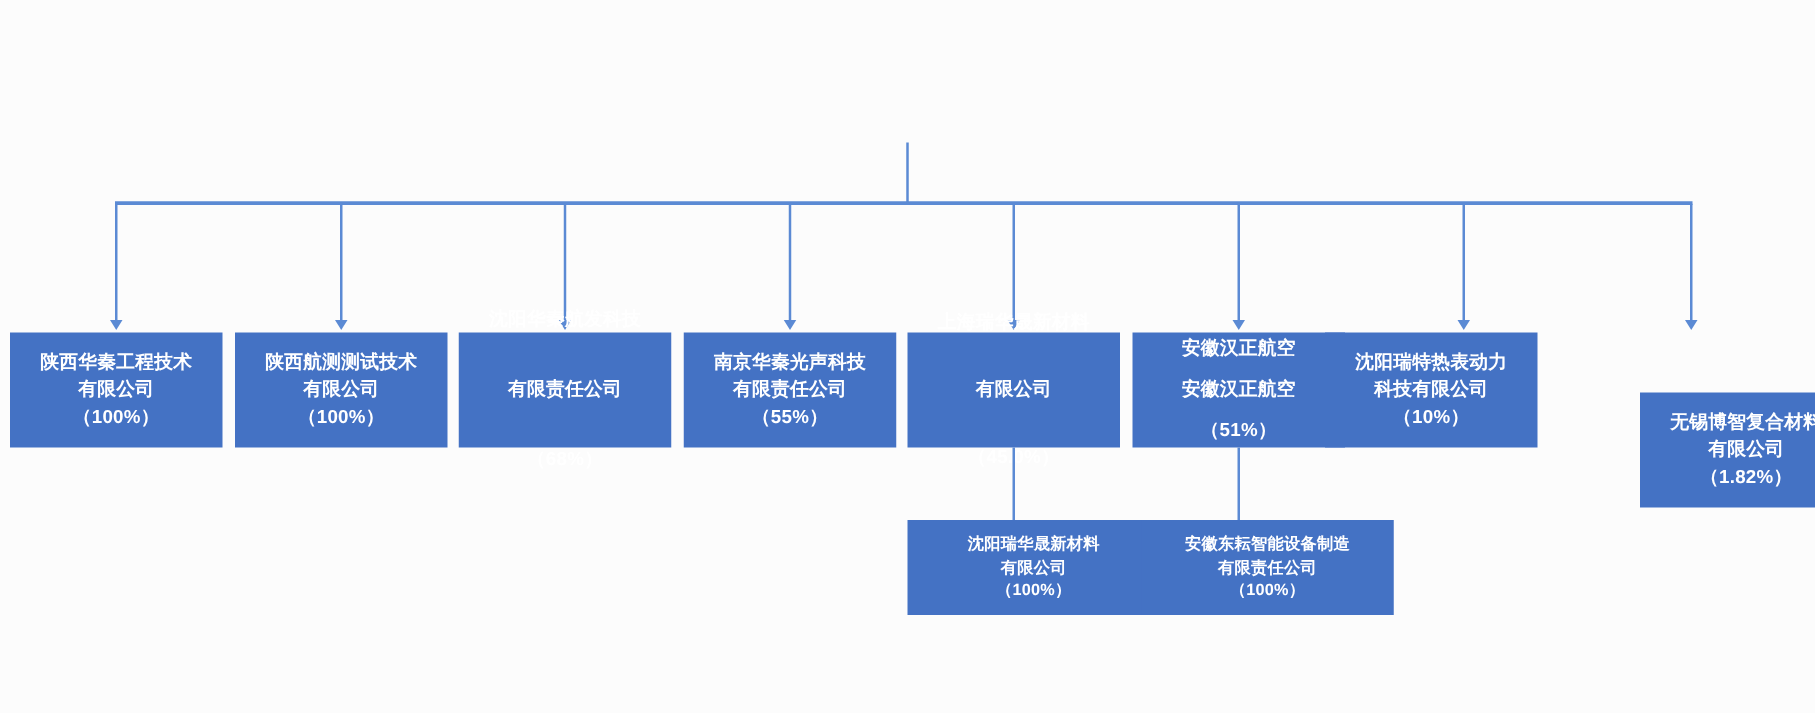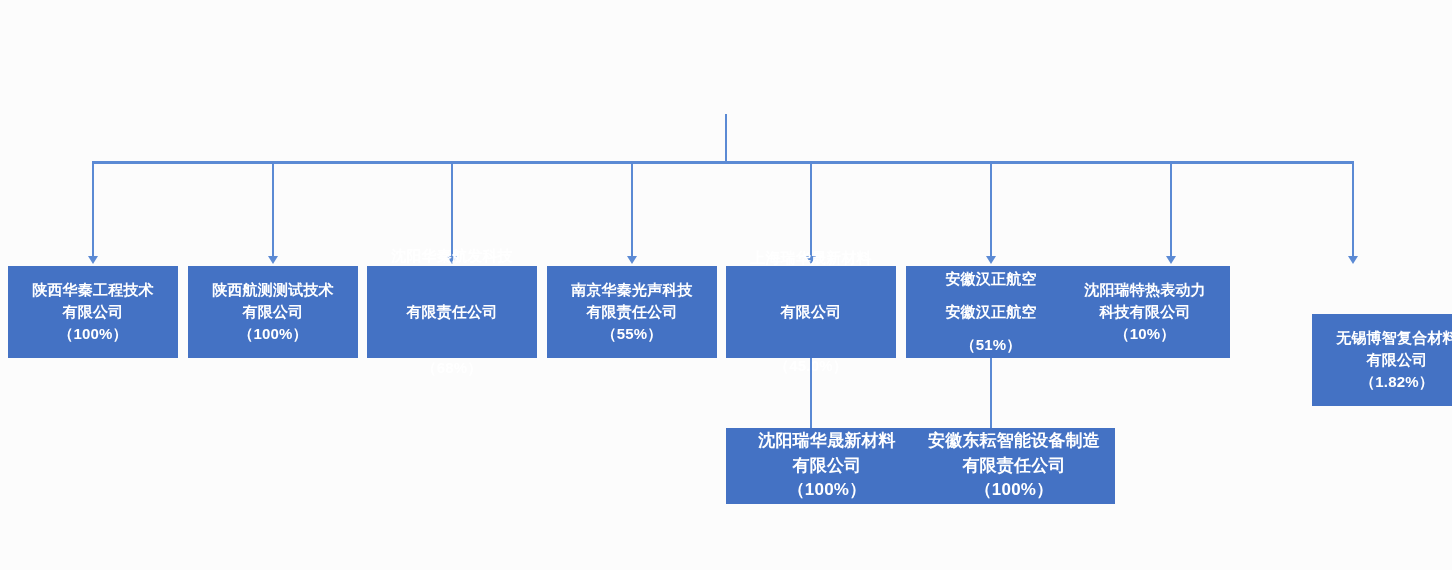--- a/index.html
+++ b/index.html
@@ -51,24 +51,24 @@
   }
 
   .node.level1 {
     top: 266px;
     width: 170px;
     height: 92px;
     font-size: 15px;
   }
 
   .node.level2 {
-    top: 428px;
+    top: 416px;
     width: 202px;
     height: 76px;
-    font-size: 17px;
+    font-size: 13px;
   }
 
   
   .conn {
     position: absolute;
     background: #5B8AD4;
   }
   .conn.v { width: 2px; }
   .conn.h { height: 3px; }
 

